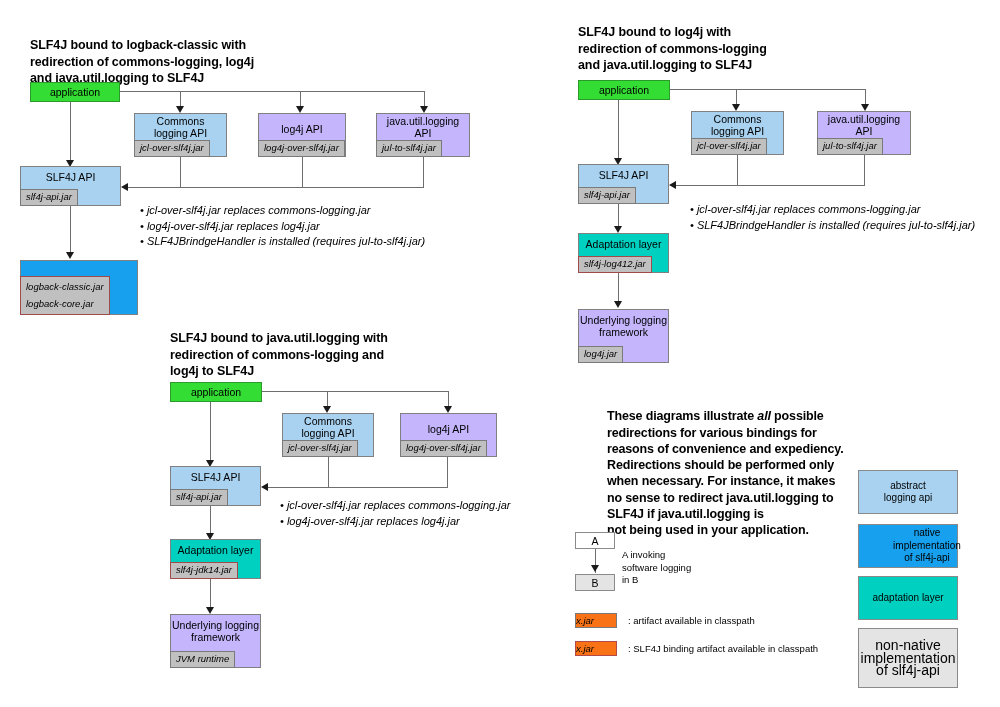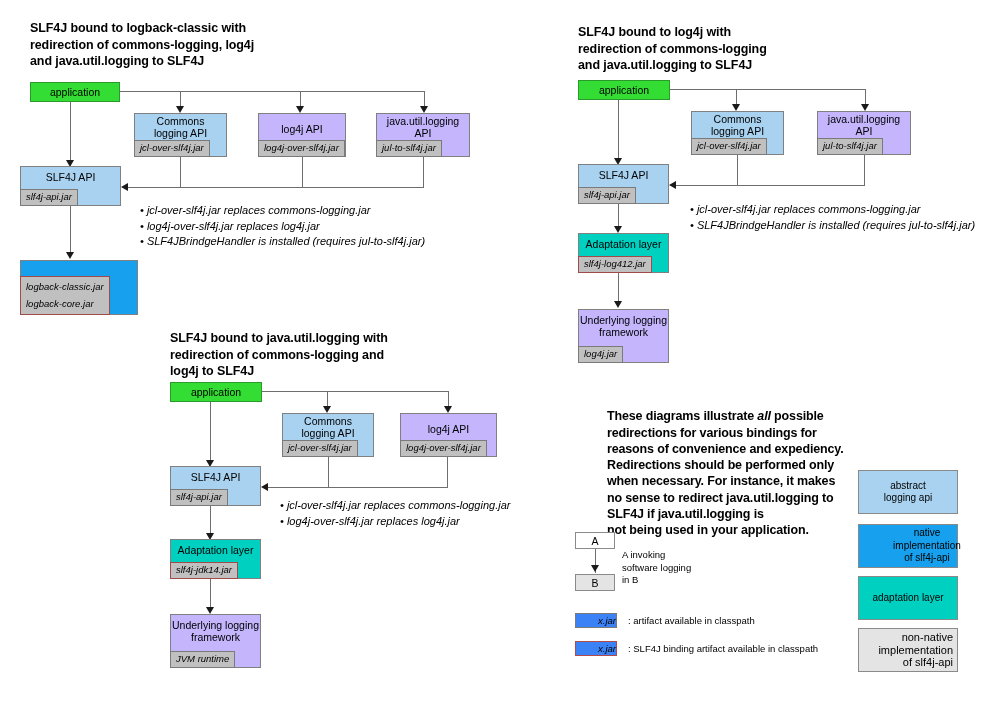--- a/index.html
+++ b/index.html
@@ -64,38 +64,38 @@
   .para em{font-style:italic;}
 
   
   .legbox{
     border:1px solid #8a8a8a;background:#ffffff;
     font-size:10.5px;text-align:center;
     display:flex;align-items:center;justify-content:center;
   }
   .legtext{font-size:9.5px;line-height:12.5px;white-space:pre-line;}
   .legjar{
-    background:#3b82f6;border:1px solid #7a7a7a;
+    background:#f97316;border:1px solid #7a7a7a;
     font-size:9.5px;font-style:italic;
-    display:flex;align-items:center;justify-content:flex-end;
+    display:flex;align-items:center;justify-content:flex-start;
   }
   .legjar.binding{border:1.5px solid #b34a4a;}
   .legcap{font-size:9.5px;line-height:12px;}
 
   .colorleg{
     border:1px solid #8a8a8a;
     font-size:10px;line-height:12.5px;text-align:center;
     display:flex;align-items:center;justify-content:center;
     white-space:pre-line;padding:0 4px;
   }
 </style>
 </head>
 <body>
 
-<div class="abs dtitle" style="left:30px;top:20px;width:330px;">SLF4J bound to logback-classic with
+<div class="abs dtitle" style="left:30px;top:37px;width:330px;">SLF4J bound to logback-classic with
 redirection of commons-logging, log4j
 and java.util.logging to SLF4J</div>
 
 <div class="abs node green" style="left:30px;top:82px;width:90px;height:20px;">
   <div class="ttl" style="padding-top:3px;">application</div>
 </div>
 
 <div class="abs ln lnh" style="left:120px;top:91px;width:305px;"></div>
 <div class="abs ln lnv" style="left:180px;top:91px;height:17px;"></div>
 <div class="abs ln lnv" style="left:300px;top:91px;height:17px;"></div>
@@ -305,16 +305,16 @@
   <span>abstract
 logging api</span>
 </div>
 <div class="abs colorleg" style="left:858px;top:524px;width:100px;height:44px;background:#16a0ee;padding-left:42px;">
   <span>native implementation
 of slf4j-api</span>
 </div>
 <div class="abs colorleg" style="left:858px;top:576px;width:100px;height:44px;background:#00d0c0;">
   <span>adaptation layer</span>
 </div>
-<div class="abs colorleg" style="left:858px;top:628px;width:100px;height:44px;background:#e4e4e4;font-size:11px;text-align:right;">
+<div class="abs colorleg" style="left:858px;top:628px;width:100px;height:60px;background:#e4e4e4;font-size:14px;">
   <span>non-native implementation
 of slf4j-api</span>
 </div>
 
 </body></html>

